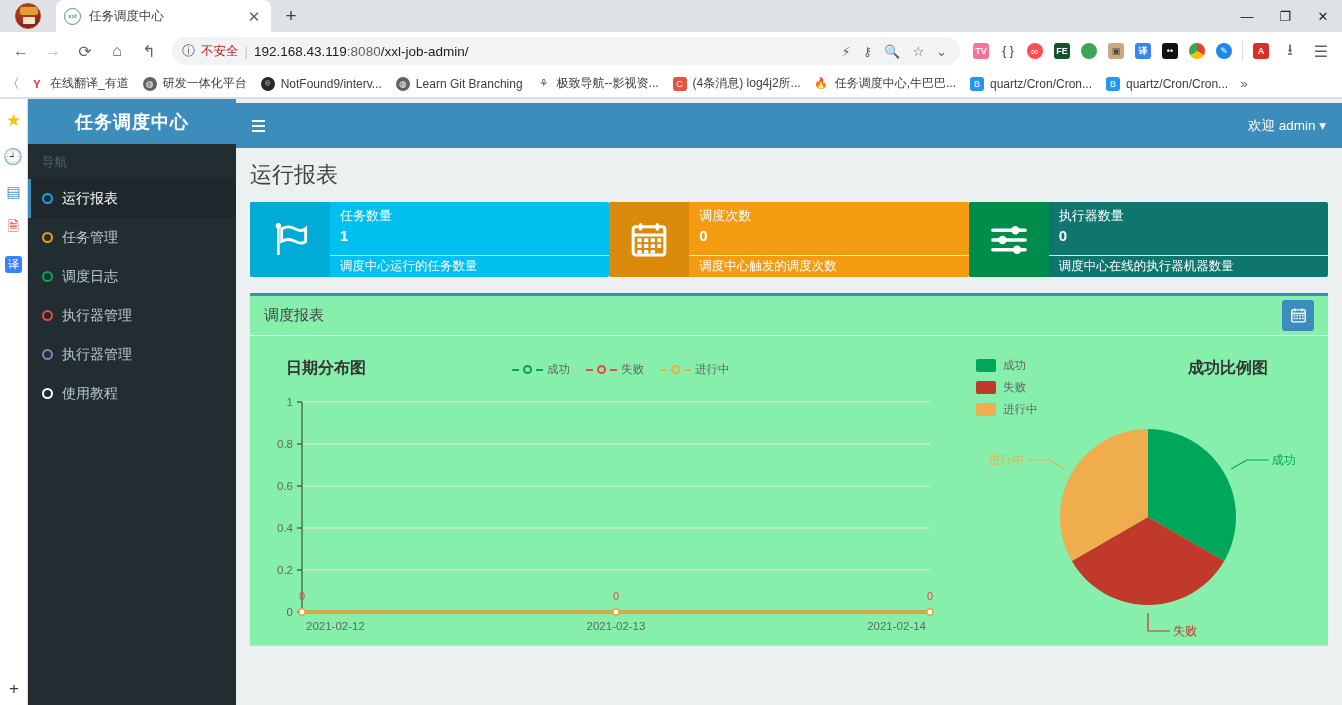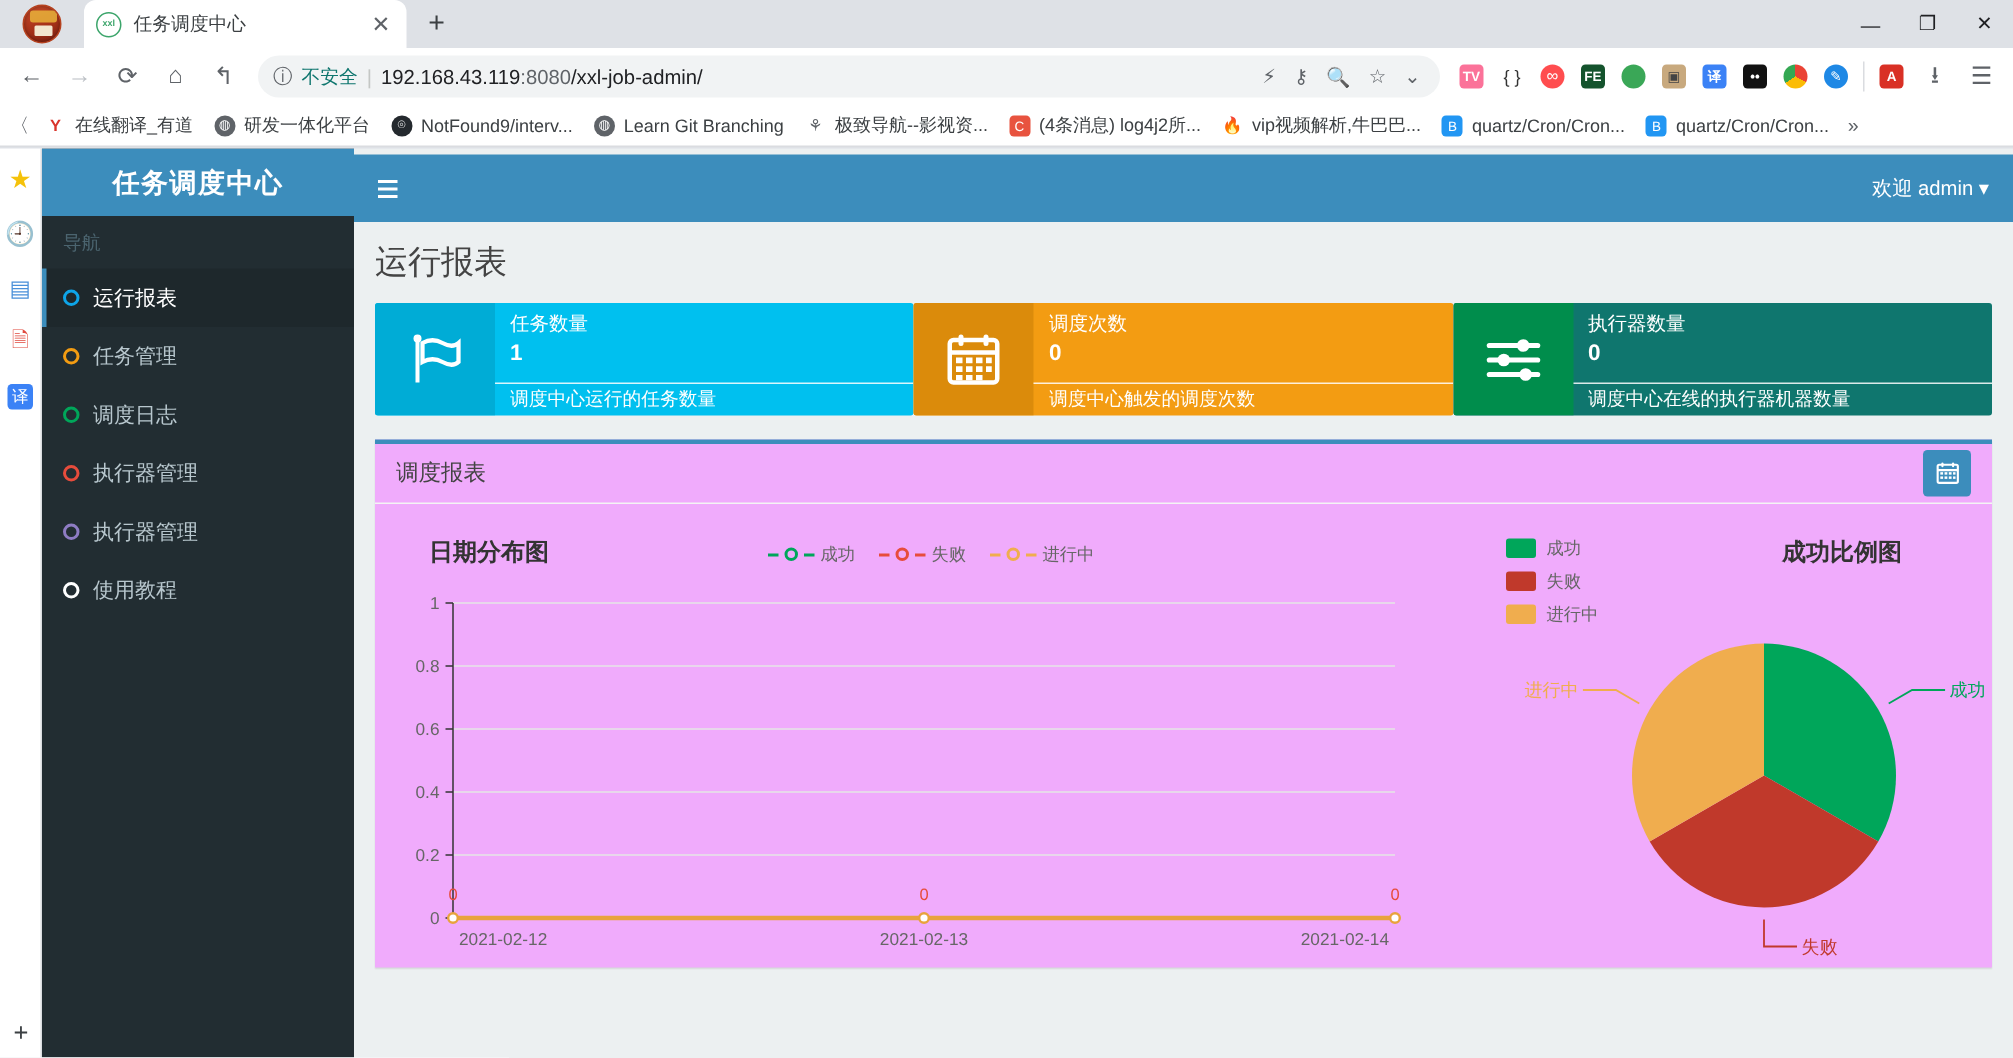--- a/index.html
+++ b/index.html
@@ -65,21 +65,21 @@
     width: 30px; height: 30px; display: flex; align-items: center; justify-content: center;
     color: #5f6368; font-size: 16px; cursor: pointer; border-radius: 50%; flex: 0 0 auto;
   }
   .tb-btn.disabled { color: #bdc1c6; }
   .omnibox {
     flex: 1; height: 28px; background: #f1f3f4; border-radius: 14px;
     display: flex; align-items: center; padding: 0 10px; gap: 6px; margin: 0 6px;
     font-size: 13.5px; color: #202124;
   }
   .omni-info { font-size: 13px; color: #5f6368; }
-  .omni-warn { color: #0f766e; font-size: 12.5px; }
+  .omni-warn { color: #b91c1c; font-size: 12.5px; }
   .omni-sep { color: #c4c7c5; }
   .omni-url { flex: 1; white-space: nowrap; overflow: hidden; color: #202124; }
   .omni-url .dim { color: #5f6368; }
   .omni-ico { color: #5f6368; font-size: 13px; padding: 0 3px; cursor: pointer; }
   .ext-icons { display: flex; align-items: center; gap: 1px; }
   .ext {
     width: 26px; height: 26px; display: flex; align-items: center; justify-content: center;
     font-size: 11px; cursor: pointer; flex: 0 0 auto;
   }
   .ext .sq { width: 16px; height: 16px; border-radius: 3px; display:flex; align-items:center; justify-content:center;
@@ -166,35 +166,35 @@
   .stat-body { flex: 1; display: flex; flex-direction: column; color: #fff; }
   .stat-main { flex: 1; padding: 6px 10px 0 10px; }
   .stat-label { font-size: 13px; line-height: 1.3; }
   .stat-value { font-size: 15px; font-weight: bold; line-height: 1.4; }
   .stat-foot {
     height: 22px; display:flex; align-items:center; padding: 0 10px;
     font-size: 12.5px; border-top: 1px solid rgba(255,255,255,.85);
   }
 
   .panel {
-    margin-top: 16px; background: #f0abfc; border-top: 3px solid #3c8dbc;
+    margin-top: 16px; background: #86efac; border-top: 3px solid #3c8dbc;
     box-shadow: 0 1px 1px rgba(0,0,0,.1); height: 352px; position: relative;
   }
   .panel-head {
     height: 40px; border-bottom: 1px solid #f4f4f4; display:flex; align-items:center;
     padding: 0 14px;
   }
   .panel-title { font-size: 15px; color: #444; }
   .panel-tools { margin-left: auto; }
   .cal-btn {
     width: 32px; height: 31px; background: #3c8dbc; border-radius: 3px; color: #fff;
     display:flex; align-items:center; justify-content:center; cursor: pointer;
   }
 
-  .panel-body { display: flex; padding: 10px 0 0 0; height: 308px; gap: 28px; }
+  .panel-body { display: flex; padding: 10px 0 0 0; height: 308px; }
   .chart-left { width: 712px; position: relative; flex: 0 0 auto; }
   .chart-right { flex: 1; position: relative; }
 
   .lc-title { position:absolute; left: 36px; top: 12px; font-size: 16px; font-weight: bold; color: #333; }
   .lc-legend { position:absolute; left: 262px; top: 16px; display:flex; gap: 16px; align-items:center; }
   .lg-item { display:flex; align-items:center; gap: 4px; font-size: 11.5px; color: #666; cursor: pointer; }
   .lg-line { width: 7px; height: 2px; }
   .lg-ring { width: 9px; height: 9px; border-radius: 50%; border: 2px solid; }
 
   .pc-title { position:absolute; right: 60px; top: 12px; font-size: 16px; font-weight: bold; color: #333; }
@@ -312,21 +312,21 @@
         <span>极致导航--影视资...</span>
       </div>
     <div class="bm">
         <span class="bm-ico">
           <span class="globe" style="background:#e8533f;border-radius:3px">C</span>
         </span>
         <span>(4条消息) log4j2所...</span>
       </div>
     <div class="bm">
         <span class="bm-ico" style="color:#2f7fd8">🔥</span>
-        <span>vip视频解析,牛巴巴...</span>
+        <span>任务调度中心,牛巴巴...</span>
       </div>
     <div class="bm">
         <span class="bm-ico">
           <span class="globe" style="background:#2196f3;border-radius:3px">B</span>
         </span>
         <span>quartz/Cron/Cron...</span>
       </div>
     <div class="bm">
         <span class="bm-ico">
           <span class="globe" style="background:#2196f3;border-radius:3px">B</span>

